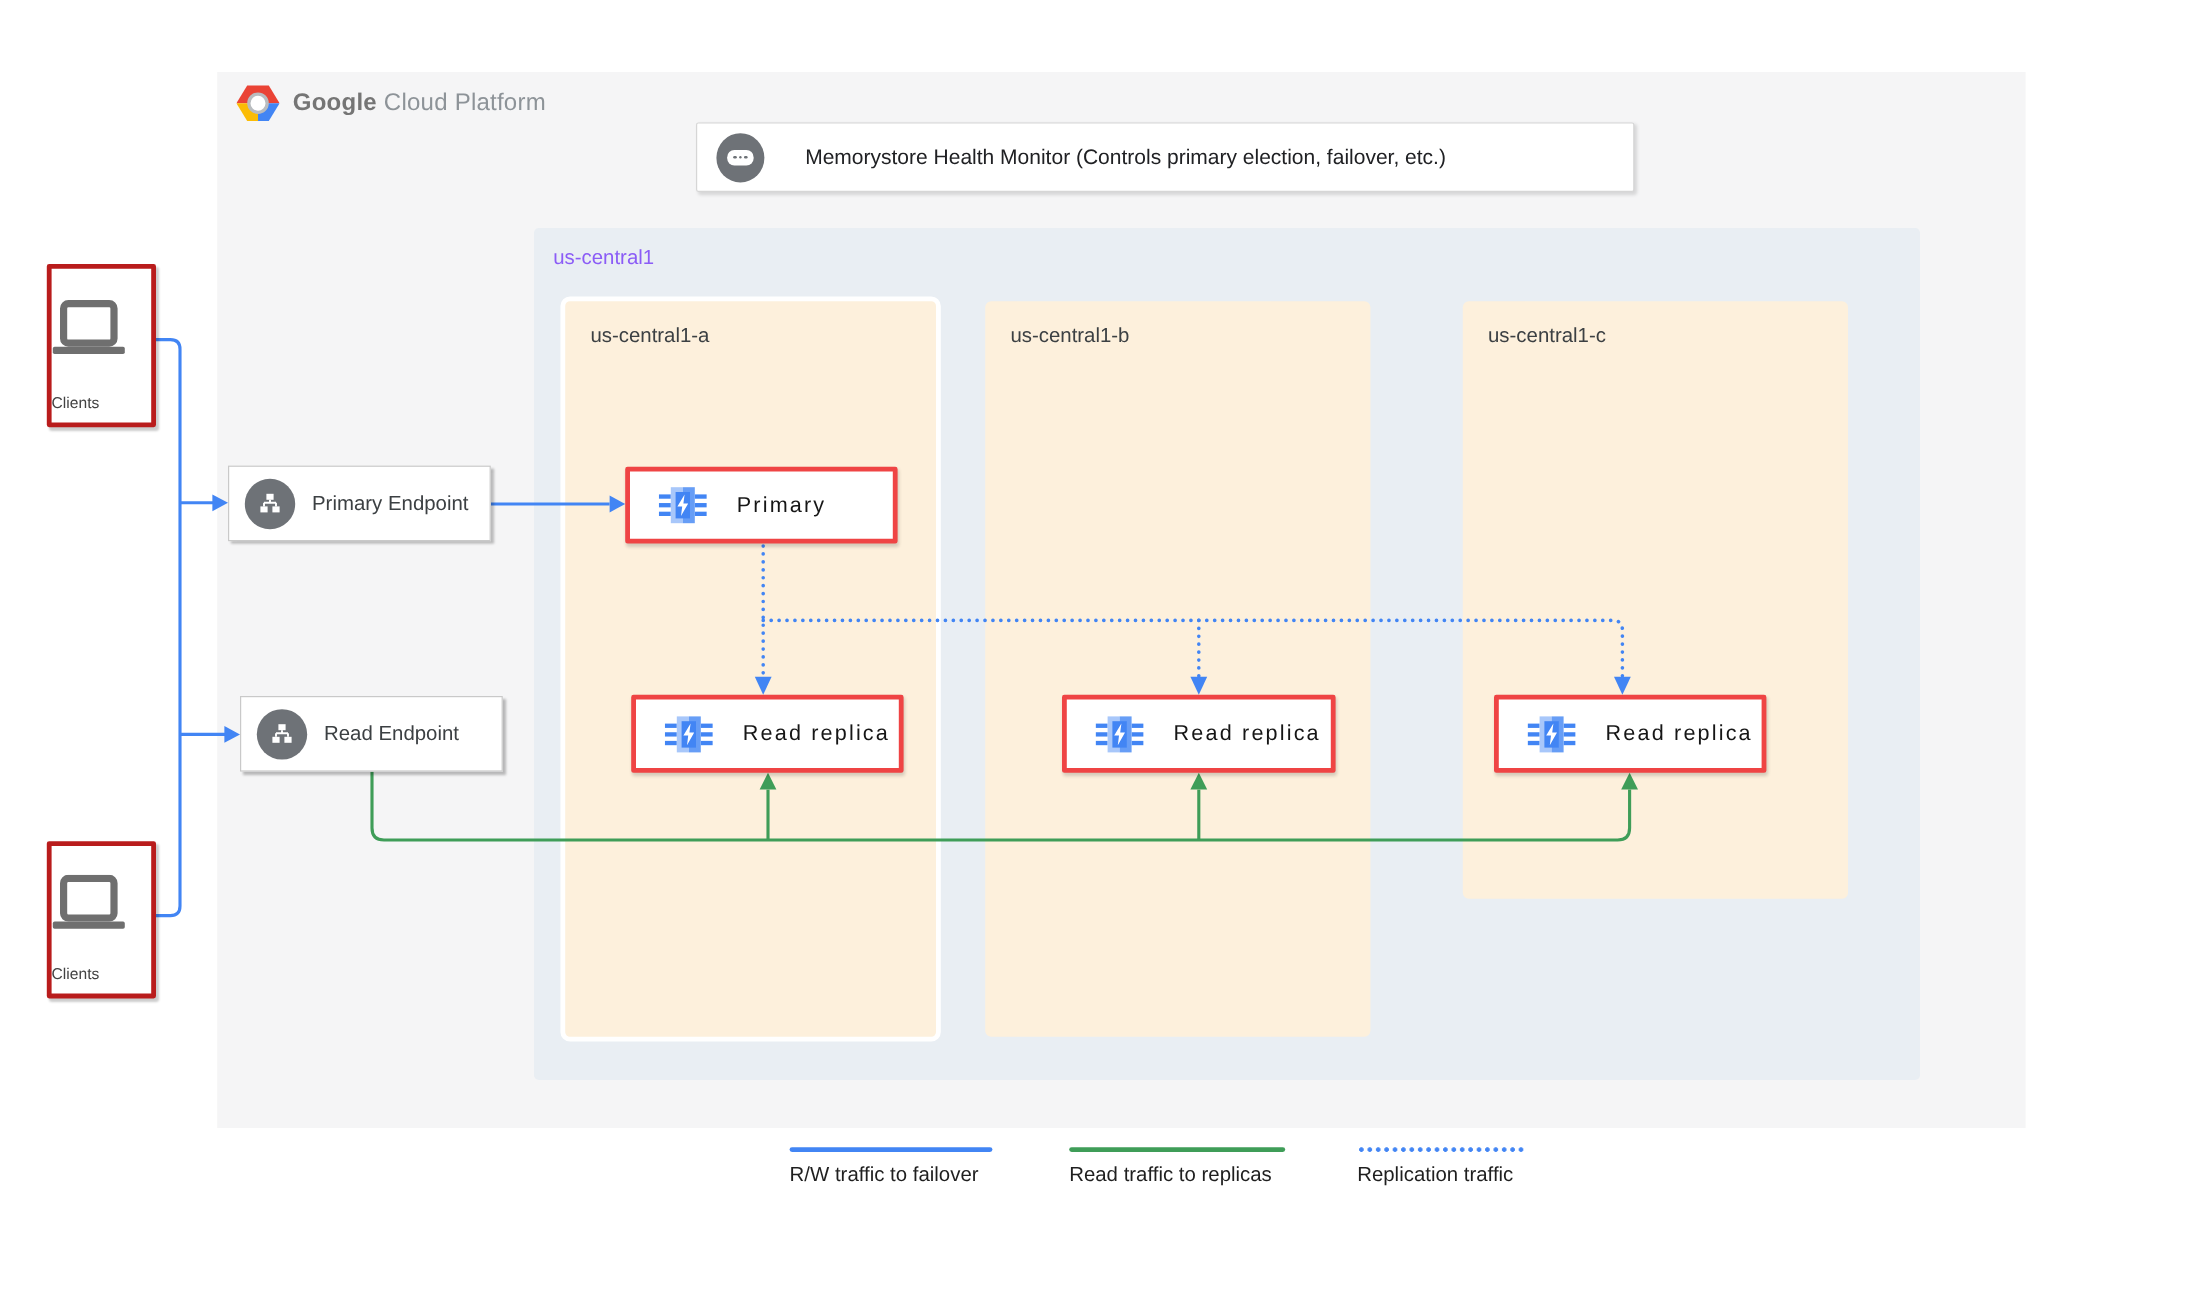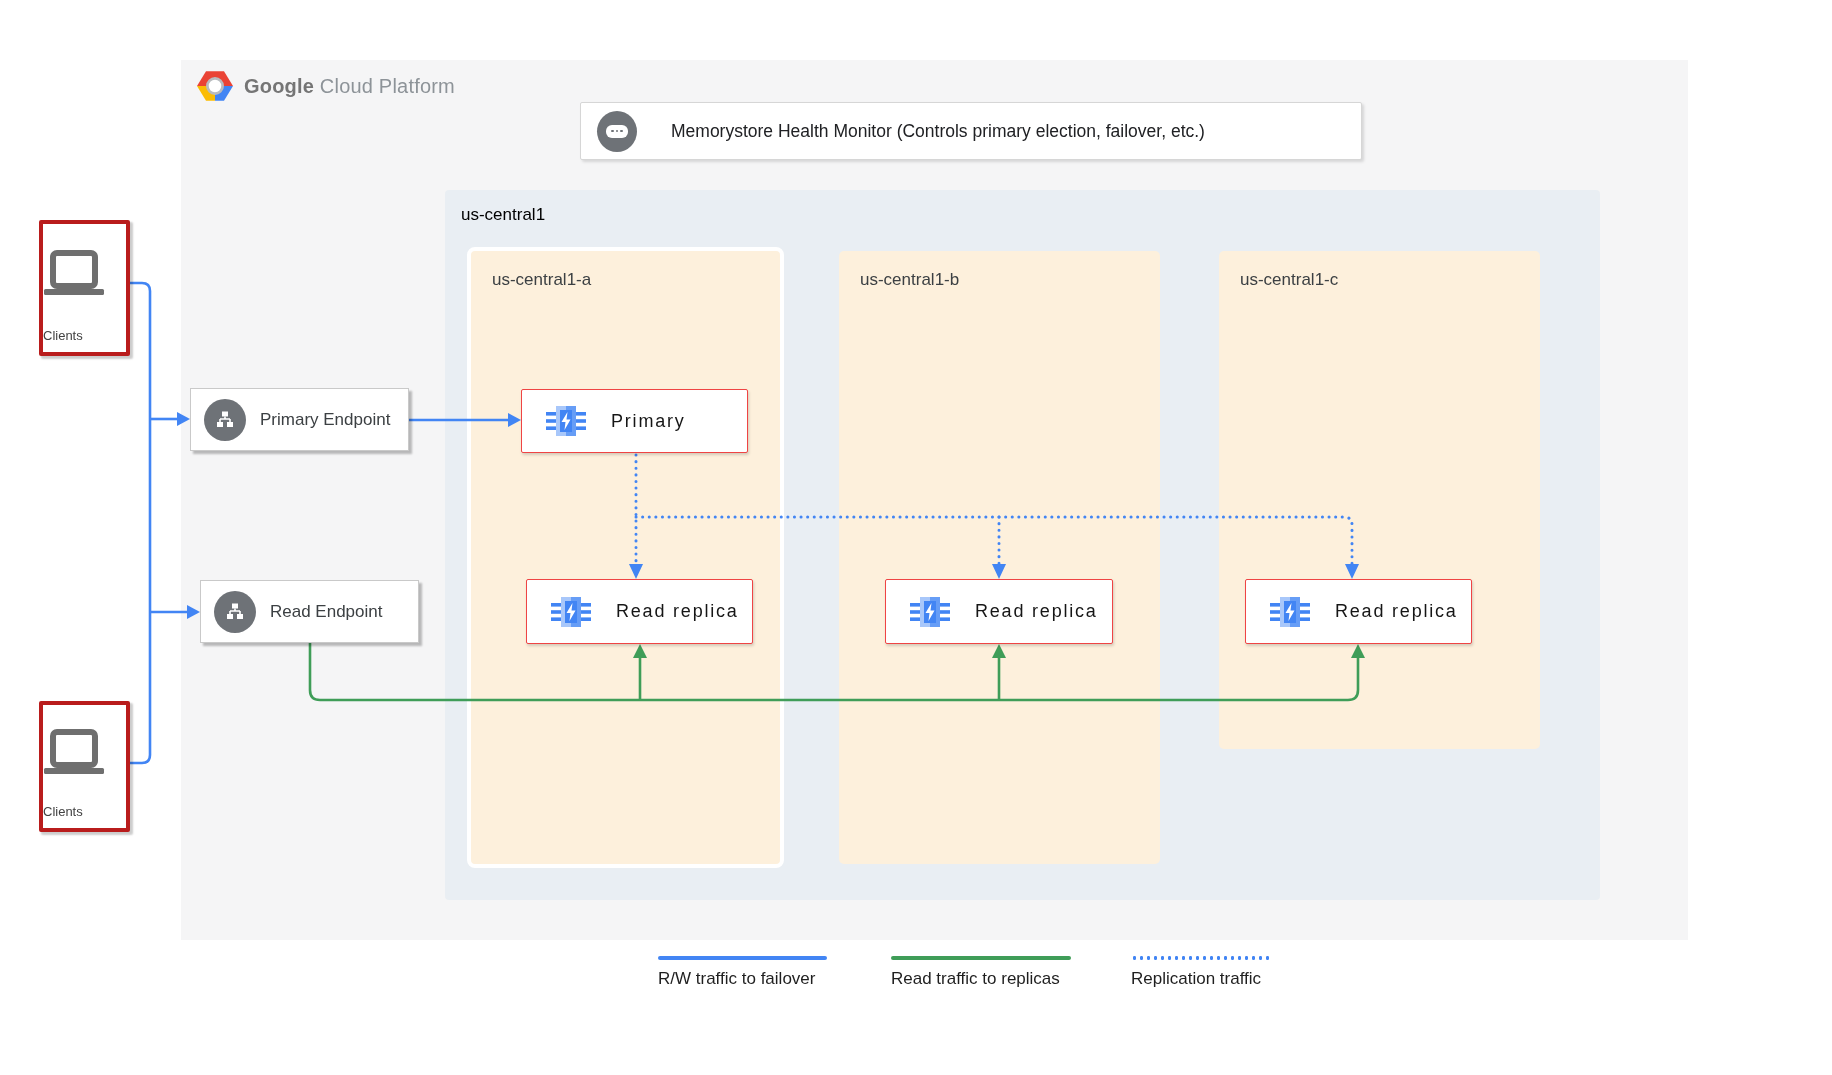--- a/index.html
+++ b/index.html
@@ -19,29 +19,29 @@
            border:1px solid #d6d6d6;box-shadow:2px 2px 3px rgba(0,0,0,.13);border-radius:2px;
            display:flex;align-items:center;padding-left:16px;gap:34px;box-sizing:border-box;}
   .monitor-label{font-size:17.5px;color:#202124;}
   .chat-icon{width:40px;height:41px;border-radius:50%;background:#6e7277;position:relative;flex:0 0 auto;}
   .chat-icon .bubble{position:absolute;left:9px;top:14px;width:22px;height:13px;background:#fff;border-radius:6px;
            display:flex;align-items:center;justify-content:center;gap:2px;}
   .chat-icon .dot{width:2.6px;height:2.6px;border-radius:50%;background:#6e7277;}
 
   
   .region{position:absolute;left:445px;top:190px;width:1155px;height:710px;background:#e9eef3;border-radius:4px;}
-  .region-label{position:absolute;left:16px;top:15px;font-size:17px;color:#000000;}
+  .region-label{position:absolute;left:16px;top:15px;font-size:17px;color:#8b5cf6;}
   .zone{position:absolute;background:#fdf0dc;border-radius:5px;}
   .zone-a{left:22px;top:57px;width:317px;height:621px;border:4px solid #ffffff;border-radius:8px;box-sizing:border-box;}
-  .zone-b{left:394px;top:61px;width:321px;height:613px;text-align:center;}
+  .zone-b{left:376px;top:61px;width:321px;height:613px;text-align:center;}
   .zone-c{left:774px;top:61px;width:321px;height:498px;}
   .zone-label{position:absolute;left:21px;top:19px;font-size:17px;color:#3c4043;}
 
   
-  .node{position:absolute;background:#fff;border:1px solid #ef4444;box-shadow:1px 2px 3px rgba(0,0,0,.16);
+  .node{position:absolute;background:#fff;border:4px solid #ef4444;box-shadow:1px 2px 3px rgba(0,0,0,.16);
         display:flex;align-items:center;padding-left:24px;gap:25px;box-sizing:border-box;border-radius:2px;}
   .node-label{font-size:18px;letter-spacing:1.8px;color:#161616;}
   .node-primary{left:521px;top:389px;width:227px;height:64px;}
   .node-replica-a{left:526px;top:579px;width:227px;height:65px;}
   .node-replica-b{left:885px;top:579px;width:228px;height:65px;}
   .node-replica-c{left:1245px;top:579px;width:227px;height:65px;}
 
   
   .endpoint{position:absolute;background:#fff;border:1px solid #c9c9c9;box-shadow:2.5px 2.5px 2px rgba(0,0,0,.25);
             display:flex;align-items:center;padding-left:13px;gap:14px;box-sizing:border-box;}

